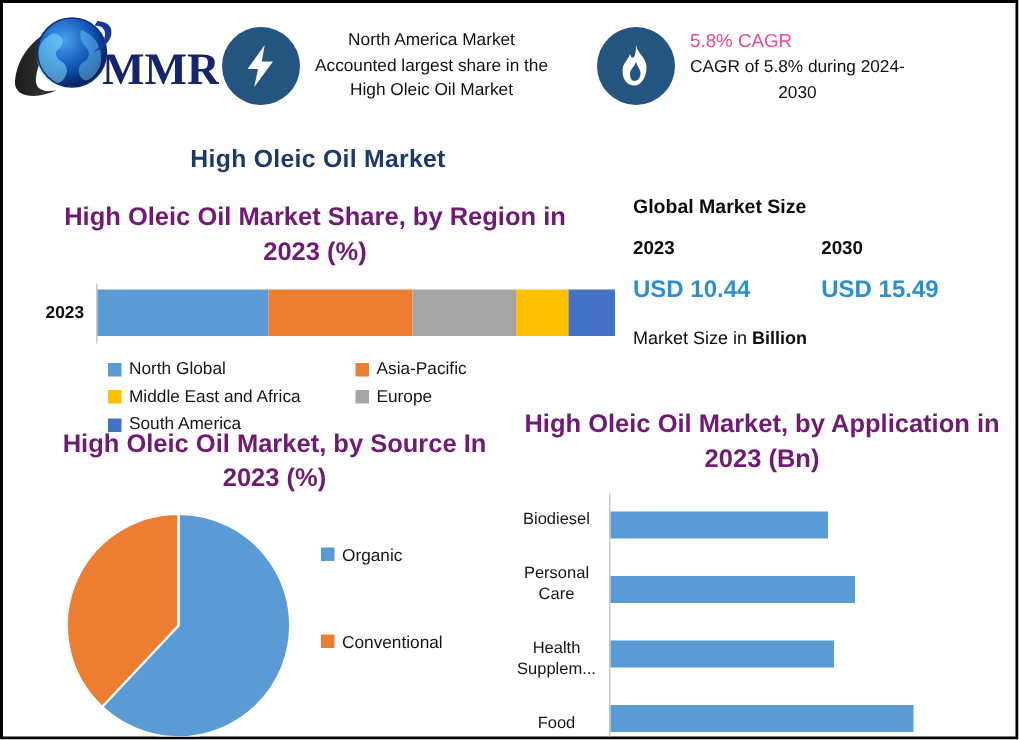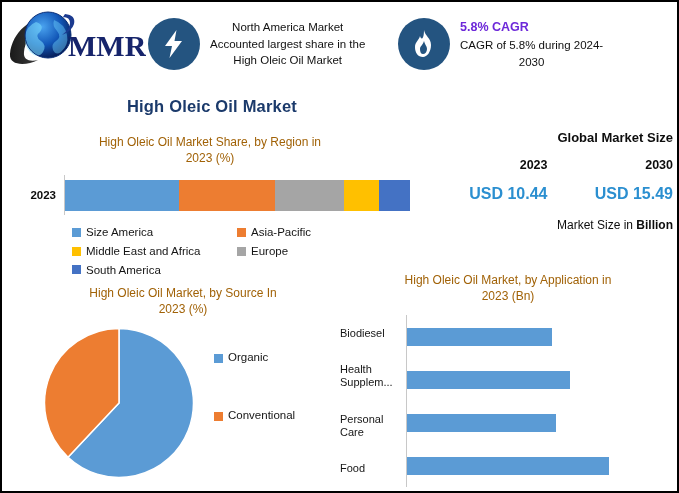--- a/index.html
+++ b/index.html
@@ -59,22 +59,22 @@
   }
   .hdr-text {
     font-size: 11.5px;
     color: #111111;
     line-height: 1.45;
     text-align: center;
   }
   .hdr-text.leftal { text-align: left; }
   .cagr-head {
     font-size: 12.5px;
-    font-weight: bold;
-    color: #6d28d9;
+    font-weight: normal;
+    color: #ec4899;
     margin-bottom: 1px;
     display: block;
   }
 
   
   .main-title {
     position: absolute;
     left: 0; top: 95px;
     width: 420px;
     text-align: center;
@@ -85,23 +85,23 @@
   }
 
   
   .region-panel {
     position: absolute;
     left: 8px; top: 132px;
     width: 400px;
   }
   .chart-title {
     text-align: center;
-    font-size: 12px;
-    font-weight: normal;
-    color: #a16207;
+    font-size: 17px;
+    font-weight: bold;
+    color: #701a75;
     line-height: 1.35;
   }
   .region-plot {
     position: relative;
     margin-top: 9px;
     height: 40px;
     display: flex;
     align-items: center;
   }
   .cat-label {
@@ -144,21 +144,21 @@
     width: 9px; height: 9px;
     margin-right: 5px;
     flex: 0 0 9px;
   }
 
   
   .gms {
     position: absolute;
     left: 420px; top: 128px;
     width: 251px;
-    text-align: right;
+    text-align: left;
   }
   .gms-title {
     font-size: 13px;
     font-weight: bold;
     color: #0d0d0d;
   }
   .gms-years, .gms-vals {
     display: flex;
     justify-content: space-around;
     margin-top: 13px;
@@ -197,21 +197,21 @@
     position: absolute;
     left: 25px; top: 2px;
     width: 152px; height: 152px;
   }
   .pie-legend {
     position: absolute;
     left: 196px; top: 26px;
   }
   .pie-legend .legend-row {
     display: flex;
-    align-items: flex-end;
+    align-items: flex-start;
     font-size: 11.5px;
     color: #151515;
     margin-bottom: 46px;
   }
 
   
   .app-panel {
     position: absolute;
     left: 338px; top: 270px;
     width: 336px;
@@ -225,21 +225,21 @@
   .app-cats {
     width: 66px;
     flex: 0 0 66px;
     display: flex;
     flex-direction: column;
     justify-content: space-around;
   }
   .app-cat {
     font-size: 11px;
     color: #151515;
-    text-align: left;
+    text-align: center;
     padding-right: 4px;
     line-height: 1.25;
     box-sizing: border-box;
   }
   .app-axis {
     width: 1px;
     background: #c8c8c8;
     flex: 0 0 1px;
   }
   .app-bars {
@@ -326,21 +326,21 @@
           <span style="width: 33%; background: rgb(91, 155, 213);"></span>
           <span style="width: 28%; background: rgb(237, 125, 49);"></span>
           <span style="width: 20%; background: rgb(165, 165, 165);"></span>
           <span style="width: 10%; background: rgb(255, 192, 0);"></span>
           <span style="width: 9%; background: rgb(68, 114, 196);"></span>
         </div>
     </div>
     <div class="legend" id="region-legend">
         <div class="legend-item">
           <span class="swatch" style="background: rgb(91, 155, 213);"></span>
-          <span>Size America</span>
+          <span>North Global</span>
         </div>
         <div class="legend-item">
           <span class="swatch" style="background: rgb(237, 125, 49);"></span>
           <span>Asia-Pacific</span>
         </div>
         <div class="legend-item">
           <span class="swatch" style="background: rgb(255, 192, 0);"></span>
           <span>Middle East and Africa</span>
         </div>
         <div class="legend-item">
@@ -394,26 +394,26 @@
     <div class="chart-title">
       <div>High Oleic Oil Market, by Application in</div>
       <div>2023 (Bn)</div>
     </div>
     <div class="app-plot">
       <div class="app-cats" id="app-cats">
           <div class="app-cat">
             <div>Biodiesel</div>
           </div>
           <div class="app-cat">
+            <div>Personal</div>
+            <div>Care</div>
+          </div>
+          <div class="app-cat">
             <div>Health</div>
             <div>Supplem...</div>
-          </div>
-          <div class="app-cat">
-            <div>Personal</div>
-            <div>Care</div>
           </div>
           <div class="app-cat">
             <div>Food</div>
           </div>
         </div>
       <div class="app-axis"></div>
       <div class="app-bars" id="app-bars">
           <div class="app-bar-row">
             <div class="app-bar" style="width: 54%; background: rgb(91, 155, 213);"></div>
           </div>

